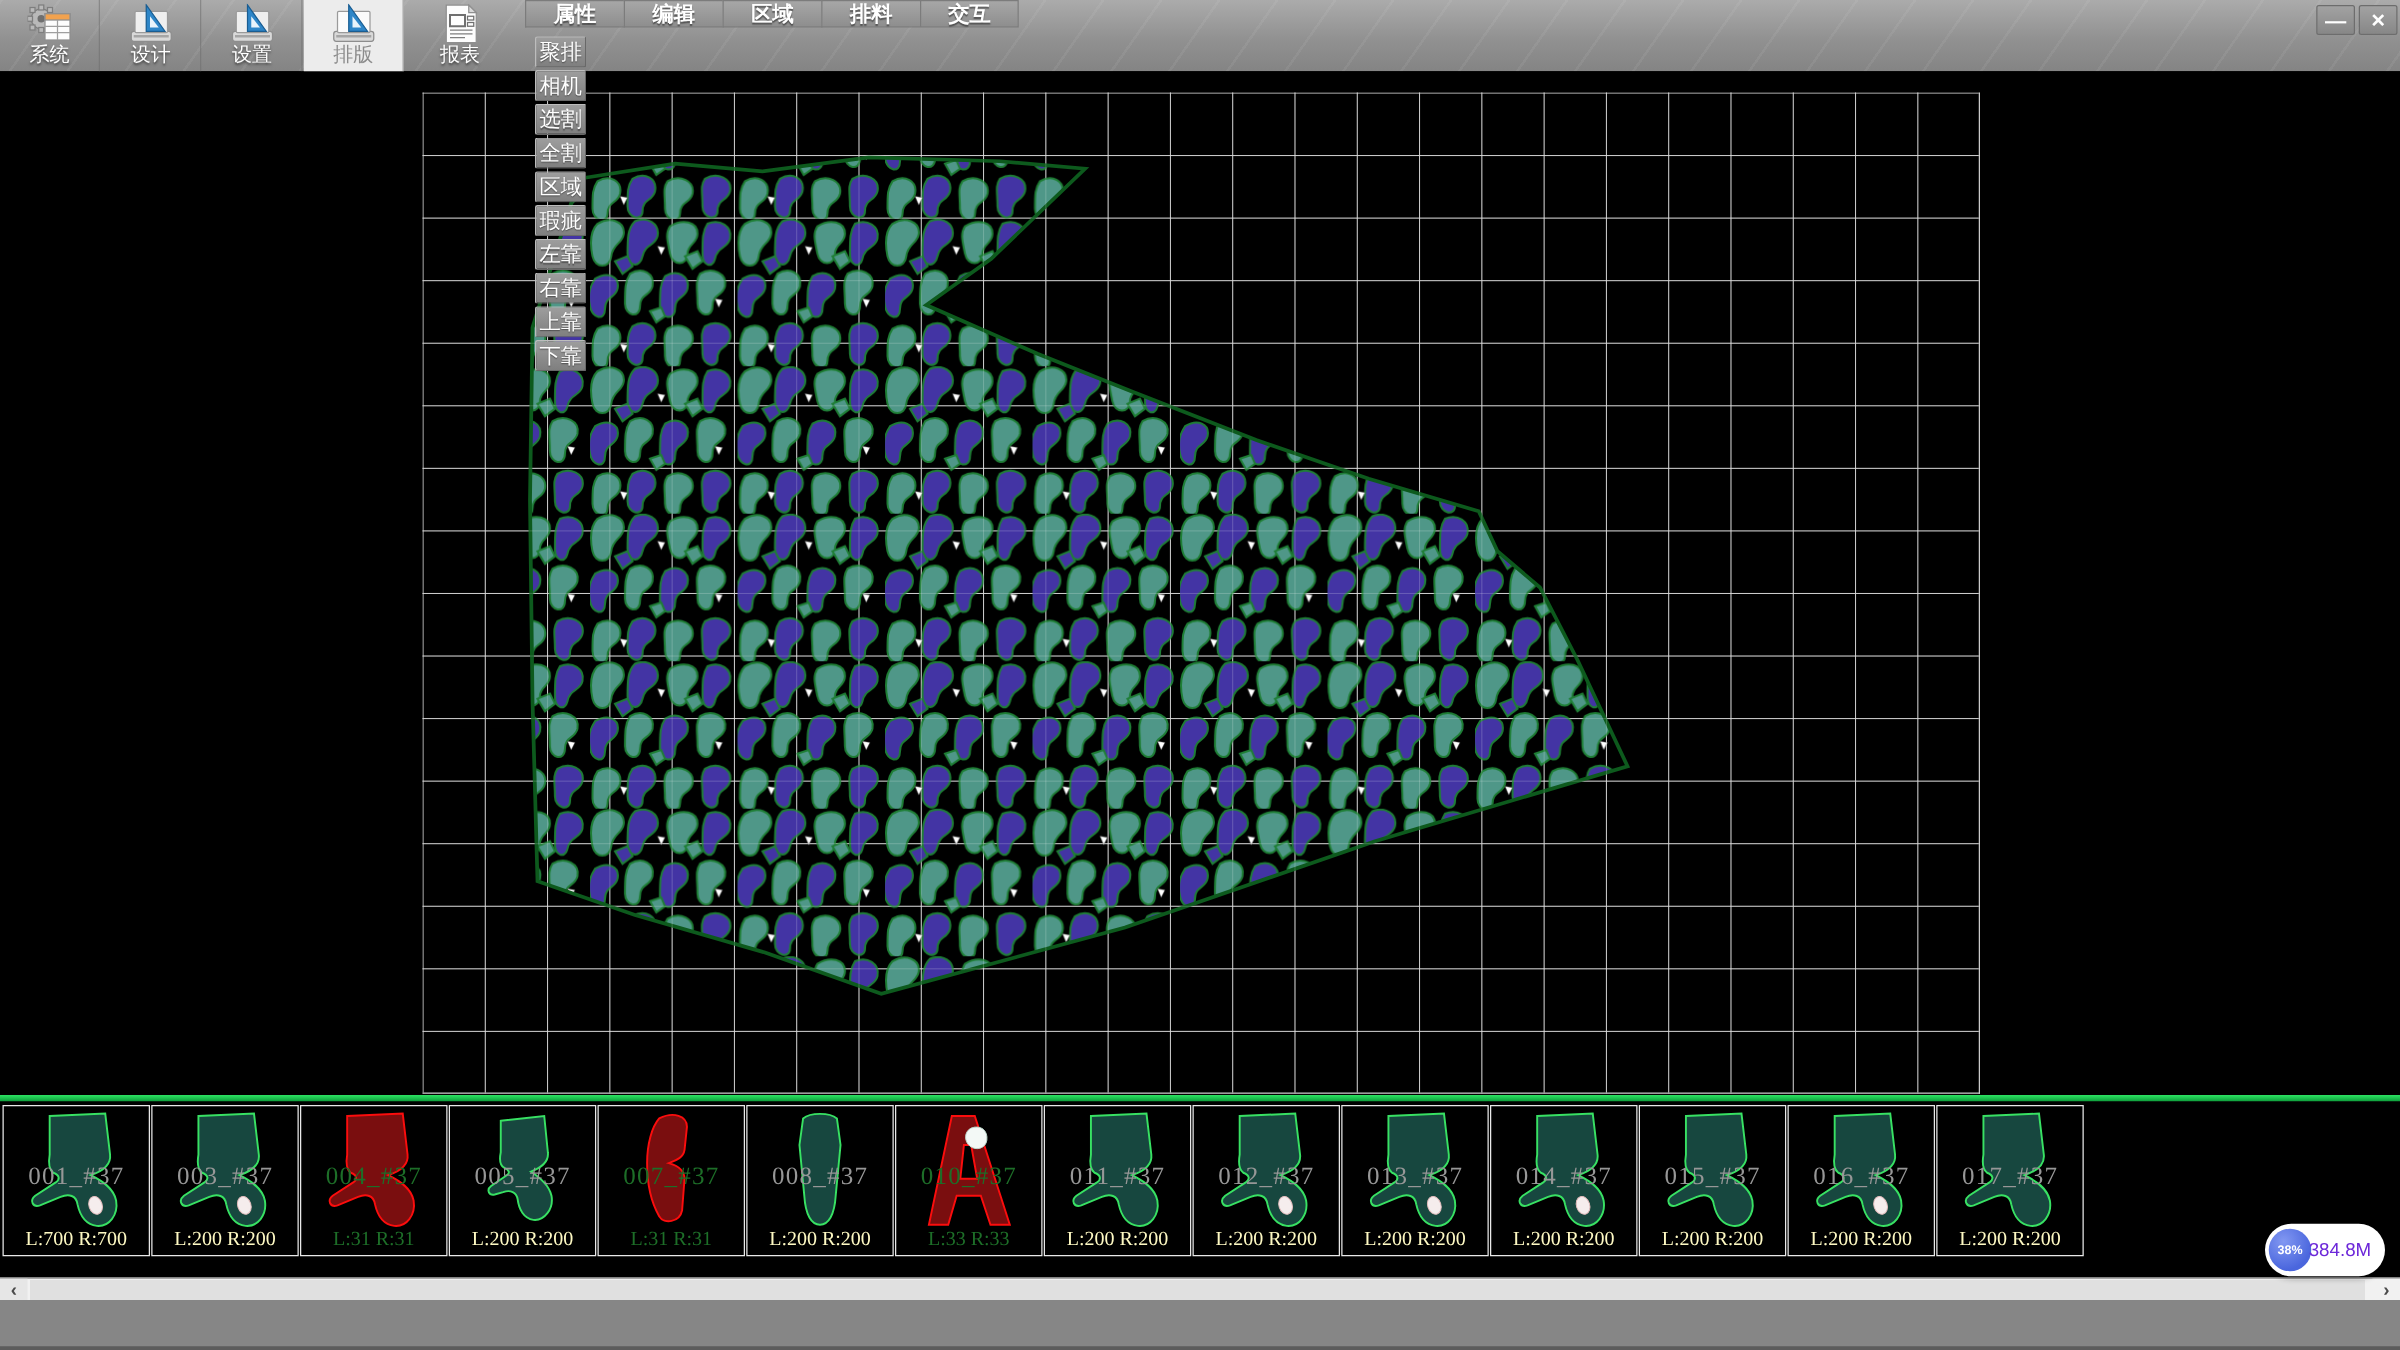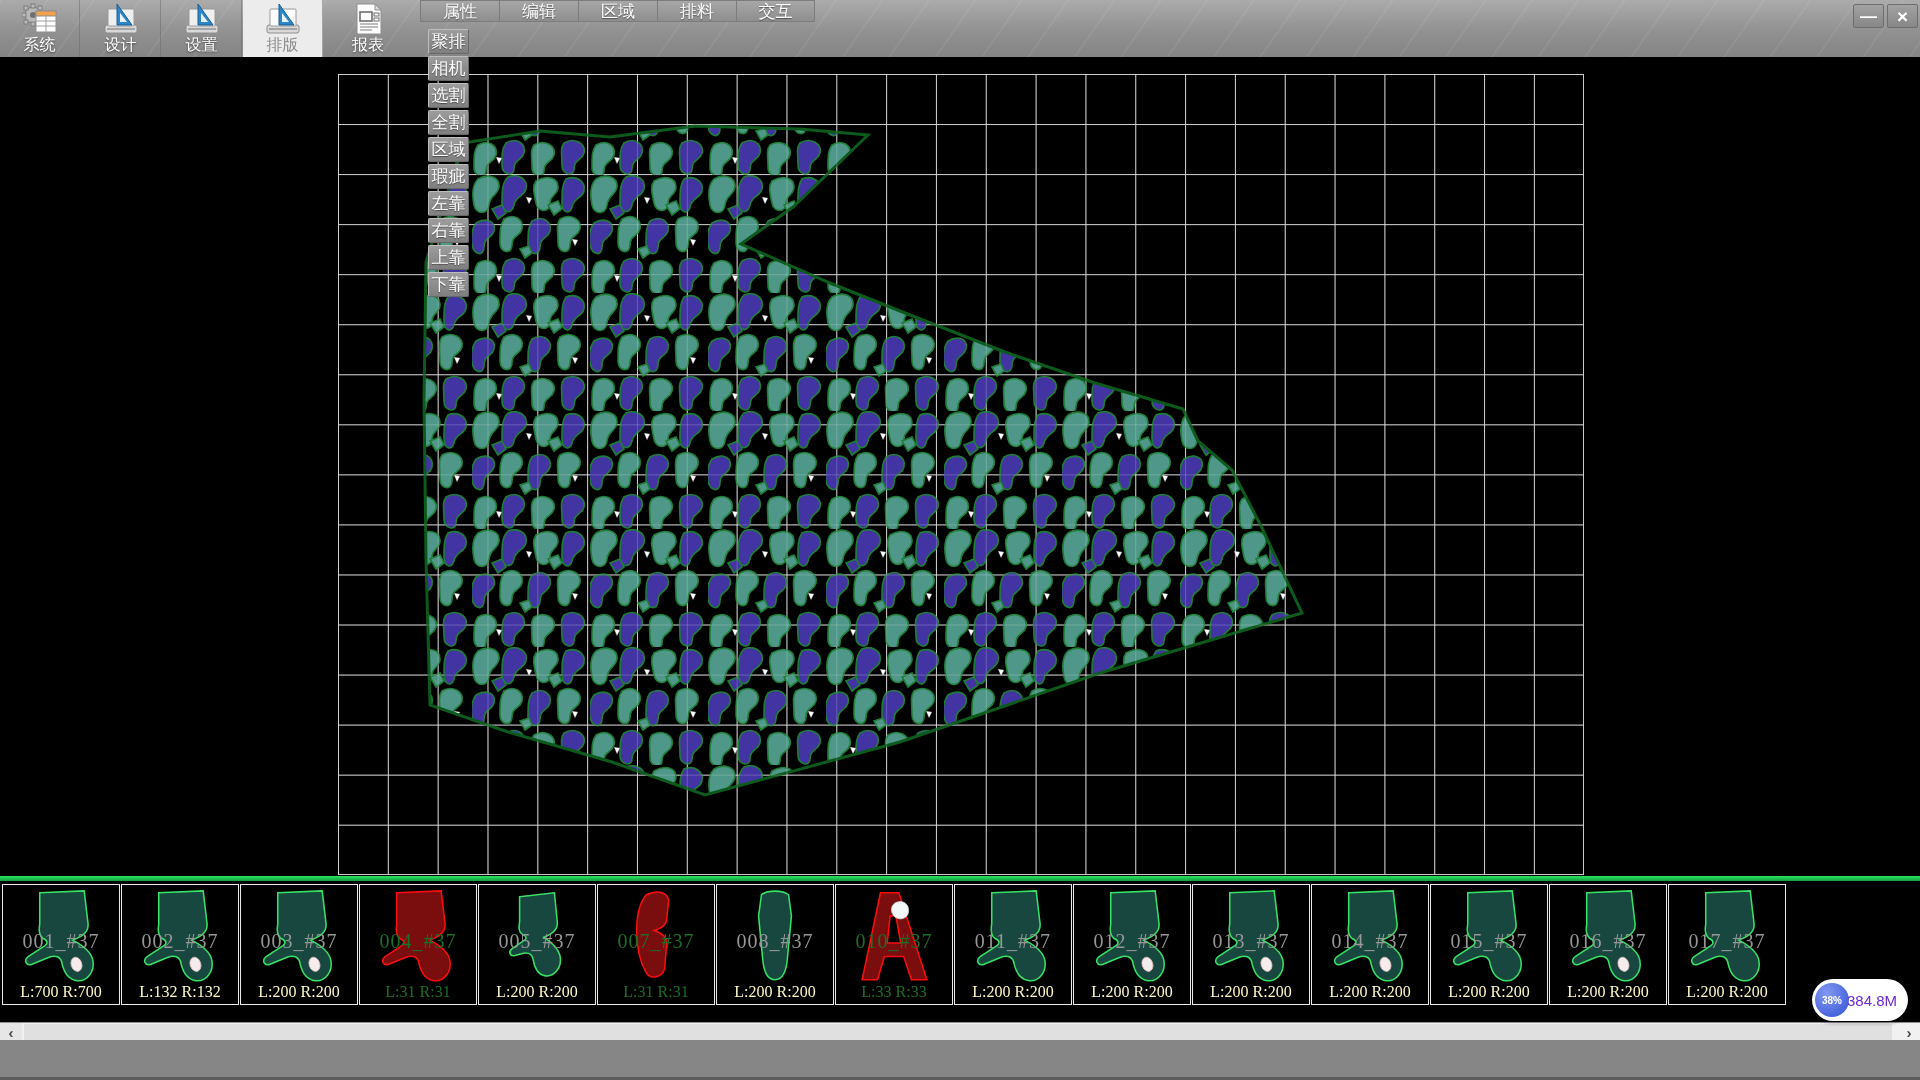--- a/index.html
+++ b/index.html
@@ -16,21 +16,21 @@
     align-items:center;justify-content:flex-start;padding-top:3px;gap:1px;
     border-right:1px solid rgba(110,110,110,.55);cursor:default;z-index:2;}
   .tab .tlabel{font-size:16px;color:#fff;text-shadow:0 1px 2px rgba(0,0,0,.55);line-height:18px;}
   .tab.selected{background:#ececec;}
   .tab.selected .tlabel{color:#8c8c8c;text-shadow:none;}
   .tab .ticon{width:36px;height:32px;}
 
   .menu-row1{position:absolute;left:420px;top:0;height:28px;display:flex;z-index:2;}
   .m1{width:79px;height:22px;display:flex;align-items:center;justify-content:center;
     color:#fff;font-size:17px;text-shadow:0 1px 1px rgba(0,0,0,.45);
-    background:linear-gradient(#a7a7a7,#8e8e8e);border:1px solid #7c7c7c;border-right:none;}
+    background:linear-gradient(#a7a7a7,#8e8e8e);border:1px solid #7c7c7c;border-right:none;font-weight:bold;}
   .m1:last-child{border-right:1px solid #7c7c7c;}
   .menu-row2{position:absolute;left:428px;top:29px;height:27px;display:flex;gap:2px;z-index:2;flex-direction:column;}
   .m2{width:41px;height:27px;display:flex;align-items:center;justify-content:center;
     color:#fff;font-size:17px;text-shadow:0 1px 1px rgba(0,0,0,.45);
     background:linear-gradient(#9d9d9d,#7f7f7f);
     border:1px solid;border-color:#bdbdbd #686868 #686868 #bdbdbd;border-radius:2px;}
 
   .winbtn{position:absolute;top:4px;width:31px;height:24px;display:flex;align-items:center;
     justify-content:center;color:#fff;font-weight:bold;font-size:17px;line-height:1;
     background:linear-gradient(#a2a2a2,#878787);border:1px solid #6d6d6d;border-radius:2px;z-index:3;}
@@ -232,28 +232,20 @@
           <ellipse cx="66" cy="80" rx="5.5" ry="7.5" transform="rotate(-18 66 80)" fill="#f5eded" stroke="#e3bcbc" stroke-width="0.8"></ellipse>
         </svg>
         <div class="pid">001_#37</div>
         <div class="plr">L:700 R:700</div>
       </div>
     <div class="cell teal">
         <svg class="tsvg" viewBox="0 0 100 118">
           <path d="M28,6 L74,4 L78,38 C79,47 71,52 62,55 C72,60 81,66 83,76 C85,88 77,98 67,97 C58,96 53,88 51,79 C50,72 44,70 37,73 L20,80 C14,82 11,76 16,72 L33,61 C37,58 36,55 31,53 C27,50 27,44 28,38 Z" fill="#17473f" stroke="#38e163" stroke-width="1.6" fill-rule="evenodd"></path>
           <ellipse cx="66" cy="80" rx="5.5" ry="7.5" transform="rotate(-18 66 80)" fill="#f5eded" stroke="#e3bcbc" stroke-width="0.8"></ellipse>
         </svg>
-        <div class="pid">002_#37</div>
-        <div class="plr">L:132 R:132</div>
-      </div>
-    <div class="cell teal">
-        <svg class="tsvg" viewBox="0 0 100 118">
-          <path d="M28,6 L74,4 L78,38 C79,47 71,52 62,55 C72,60 81,66 83,76 C85,88 77,98 67,97 C58,96 53,88 51,79 C50,72 44,70 37,73 L20,80 C14,82 11,76 16,72 L33,61 C37,58 36,55 31,53 C27,50 27,44 28,38 Z" fill="#17473f" stroke="#38e163" stroke-width="1.6" fill-rule="evenodd"></path>
-          <ellipse cx="66" cy="80" rx="5.5" ry="7.5" transform="rotate(-18 66 80)" fill="#f5eded" stroke="#e3bcbc" stroke-width="0.8"></ellipse>
-        </svg>
         <div class="pid">003_#37</div>
         <div class="plr">L:200 R:200</div>
       </div>
     <div class="cell red">
         <svg class="tsvg" viewBox="0 0 100 118">
           <path d="M28,6 L74,4 L78,38 C79,47 71,52 62,55 C72,60 81,66 83,76 C85,88 77,98 67,97 C58,96 53,88 51,79 C50,72 44,70 37,73 L20,80 C14,82 11,76 16,72 L33,61 C37,58 36,55 31,53 C27,50 27,44 28,38 Z" fill="#7a0e0f" stroke="#fb0d0d" stroke-width="1.6" fill-rule="evenodd"></path>
         </svg>
         <div class="pid">004_#37</div>
         <div class="plr">L:31 R:31</div>
       </div>

